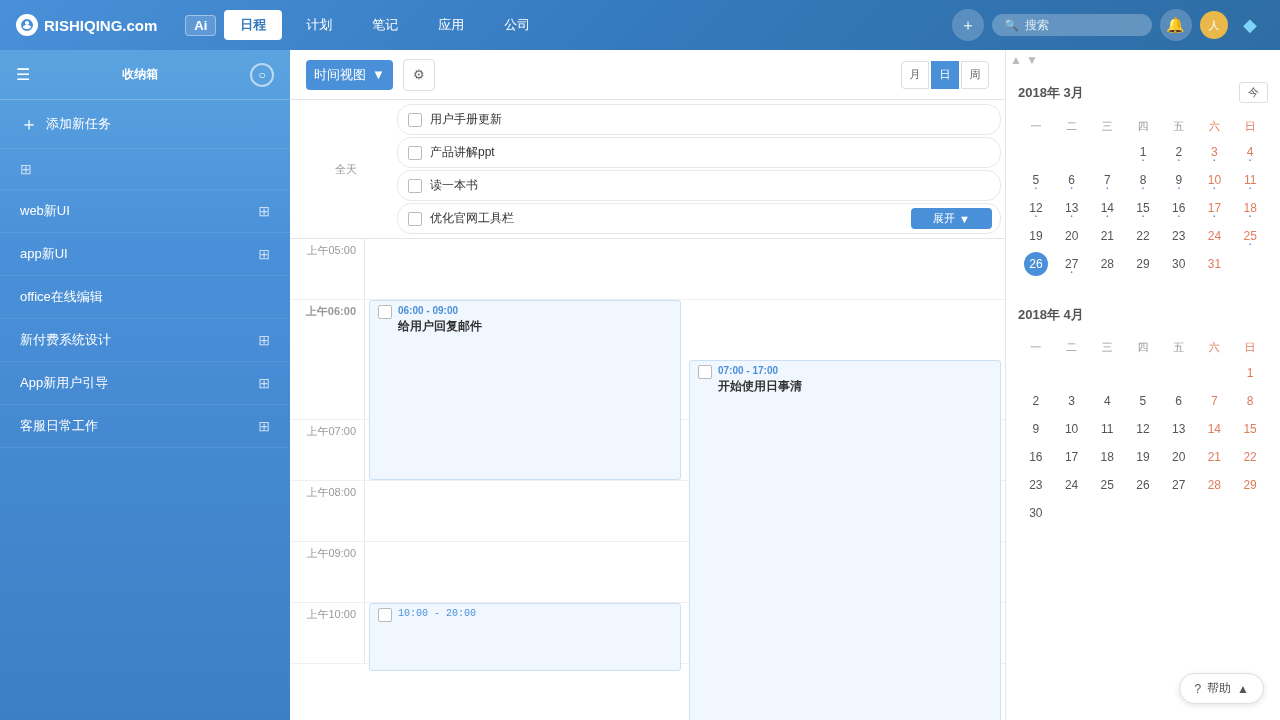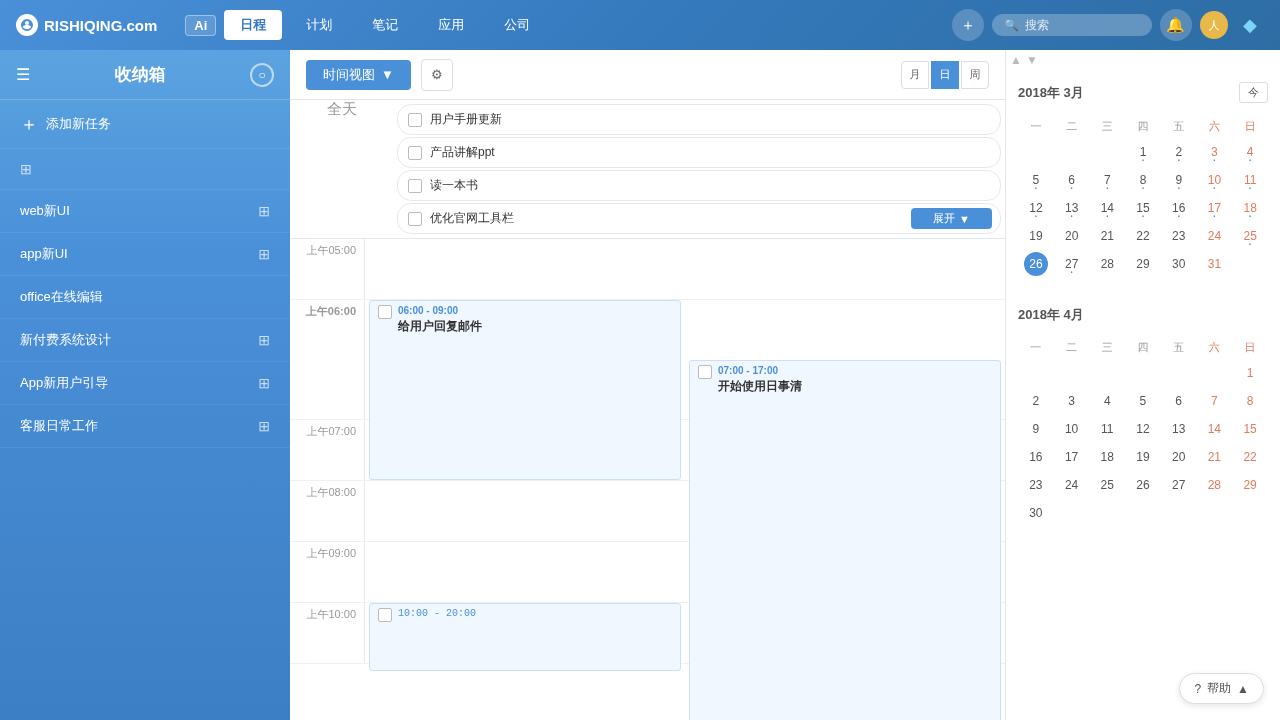--- a/index.html
+++ b/index.html
@@ -53,21 +53,21 @@
     .sidebar {
       width: 290px; background: linear-gradient(180deg, #5ba3e0 0%, #4a90d9 30%, #3d7fc4 100%);
       display: flex; flex-direction: column; padding: 0;
       flex-shrink: 0;
     }
     .sidebar-header {
       height: 50px; display: flex; align-items: center; padding: 0 16px; gap: 12px;
       border-bottom: 1px solid rgba(255,255,255,0.2);
     }
     .hamburger-btn { color: white; font-size: 16px; cursor: pointer; background: none; border: none; }
-    .sidebar-title { color: white; font-size: 17px; font-weight: bold; flex: 1; text-align: center; }
+    .sidebar-title { color: white; font-size: 12px; font-weight: bold; flex: 1; text-align: center; }
     .sidebar-circle-btn { width: 24px; height: 24px; border-radius: 50%; border: 2px solid rgba(255,255,255,0.6); color: white; display: flex; align-items: center; justify-content: center; font-size: 12px; cursor: pointer; }
     .add-task-btn {
       display: flex; align-items: center; gap: 8px; padding: 12px 20px; color: white; cursor: pointer;
       font-size: 13px; border-bottom: 1px solid rgba(255,255,255,0.1);
     }
     .sidebar-items { flex: 1; overflow-y: auto; }
     .sidebar-item {
       display: flex; align-items: center; padding: 12px 20px 12px 20px;
       color: white; cursor: pointer; border-bottom: 1px solid rgba(255,255,255,0.08);
     }
@@ -76,21 +76,21 @@
 
     
     .center-panel {
       flex: 1; background: #f5f7fa; display: flex; flex-direction: column; overflow: hidden;
     }
     .center-toolbar {
       height: 50px; background: white; border-bottom: 1px solid #e0e6ed; display: flex; align-items: center; padding: 0 16px; gap: 10px;
     }
     .view-dropdown {
       display: flex; align-items: center; gap: 6px; background: #4a90d9; color: white; border-radius: 4px;
-      padding: 6px 17px; cursor: pointer; font-size: 13px; border: none;
+      padding: 6px 8px; cursor: pointer; font-size: 13px; border: none;
     }
     .settings-btn {
       width: 32px; height: 32px; border: 1px solid #ddd; border-radius: 4px; background: white;
       display: flex; align-items: center; justify-content: center; cursor: pointer; color: #666;
     }
     .center-toolbar-spacer { flex: 1; }
     .view-toggle { display: flex; gap: 2px; }
     .view-toggle-btn {
       width: 28px; height: 28px; border: 1px solid #ddd; background: white; cursor: pointer;
       display: flex; align-items: center; justify-content: center; font-size: 11px; color: #666;
@@ -103,22 +103,22 @@
     .calendar-area {
       flex: 1; overflow-y: auto; display: flex; flex-direction: column;
     }
     .all-day-section {
       background: white; border-bottom: 1px solid #e0e6ed; padding: 0;
     }
     .all-day-row {
       display: flex; align-items: stretch;
     }
     .time-label-col {
-      width: 75px; flex-shrink: 0; display: flex; align-items: flex-start; justify-content: flex-end;
-      padding-right: 8px; font-size: 15px; color: #999; background: white;
+      width: 75px; flex-shrink: 0; display: flex; align-items: center; justify-content: flex-end;
+      padding-right: 8px; font-size: 11px; color: #999; background: white;
     }
     .all-day-events { flex: 1; padding: 4px 4px; display: flex; flex-direction: column; gap: 2px; }
     .all-day-event {
       display: flex; align-items: center; gap: 8px; padding: 6px 10px; border: 1px solid #e8e8e8;
       border-radius: 14px; background: white; font-size: 12px; color: #333; margin-left: 28px;
     }
     .event-checkbox {
       width: 14px; height: 14px; border: 1px solid #bbb; border-radius: 2px; flex-shrink: 0; cursor: pointer;
       background: white;
     }

